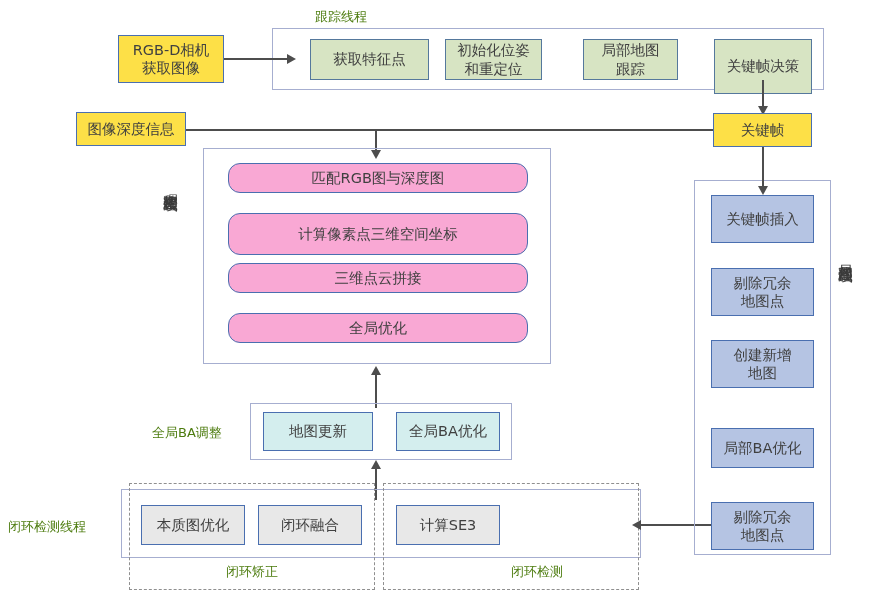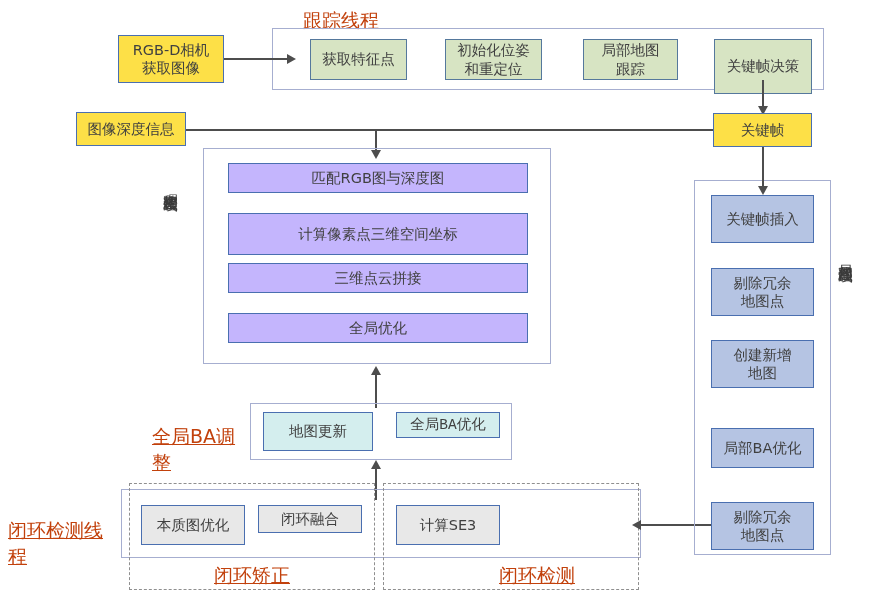--- a/index.html
+++ b/index.html
@@ -22,45 +22,44 @@
     justify-content:center;
     text-align:center;
     line-height:1.25;
     white-space:pre-line;
     font-size:14.5px;
     color:#404040;
     border:1.4px solid #4a6fb0;
     background:#ffffff;
   }
   .green{background:#d7e4c3;border-color:#55789c;}
-  .peach{background:#c4b5fd;border-color:#4a6fb0;}
+  .peach{background:#f9a8d4;border-color:#4a6fb0;border-radius:12px;}
   .peri {background:#b5c4e3;border-color:#4a6fb0;}
   .mint {background:#d4eeee;border-color:#4a6fb0;}
   .grey {background:#e8e8e8;border-color:#4a6fb0;}
   .plain{background:#fde047;border-color:#4a6fb0;}
 
   .group{
     position:absolute;
     box-sizing:border-box;
     border:1.2px solid #a6aed0;
     background:transparent;
   }
   .dashed{
     position:absolute;
     box-sizing:border-box;
     border:1.3px dashed #8f8f8f;
     background:transparent;
   }
   .caption{
     position:absolute;
-    font-size:19px;
-    color:#c2410c;
+    font-size:13px;
+    color:#4d7c0f;
     white-space:pre-line;
     text-align:center;
-    text-decoration:underline;
   }
   .vcaption{
     position:absolute;
     font-size:14.5px;
     color:#3a3a3a;
     writing-mode:vertical-rl;
     text-orientation:upright;
     letter-spacing:1px;
     line-height:1;
   }
@@ -81,21 +80,21 @@
   <div class="caption" style="left:281px;top:8px;width:120px;">跟踪线程</div>
 
   <div class="group" style="left:272px;top:28px;width:552px;height:62px;"></div>
 
   <div class="box plain" style="left:118px;top:35px;width:106px;height:48px;">RGB-D相机
 获取图像</div>
 
   <div class="ln lnh" style="left:224px;top:58px;width:63px;"></div>
   <div class="ah ah-r" style="left:287px;top:53.5px;"></div>
 
-  <div class="box green" style="left:310px;top:39px;width:97px;height:41px;">获取特征点</div>
+  <div class="box green" style="left:310px;top:39px;width:119px;height:41px;">获取特征点</div>
   <div class="box green" style="left:445px;top:39px;width:97px;height:41px;">初始化位姿
 和重定位</div>
   <div class="box green" style="left:583px;top:39px;width:95px;height:41px;">局部地图
 跟踪</div>
   <div class="box green" style="left:714px;top:39px;width:98px;height:55px;">关键帧决策</div>
 
   <div class="ln lnv" style="left:762px;top:80px;width:1.8px;height:29px;"></div>
   <div class="ah ah-d" style="left:757.5px;top:106px;"></div>
 
   <div class="box plain" style="left:713px;top:113px;width:99px;height:34px;text-align:center;">关键帧</div>
@@ -117,34 +116,34 @@
   <div class="box peach" style="left:228px;top:313px;width:300px;height:30px;">全局优化</div>
 
   <div class="ln lnv" style="left:375px;top:372px;height:36px;"></div>
   <div class="ah ah-u" style="left:370.5px;top:366px;"></div>
 
   <div class="caption" style="left:152px;top:424px;width:100px;text-align:left;">全局BA调整</div>
 
   <div class="group" style="left:250px;top:403px;width:262px;height:57px;"></div>
 
   <div class="box mint" style="left:263px;top:412px;width:110px;height:39px;">地图更新</div>
-  <div class="box mint" style="left:396px;top:412px;width:104px;height:26px;font-family:Liberation Mono, monospace;">全局BA优化</div>
+  <div class="box mint" style="left:396px;top:412px;width:104px;height:39px;">全局BA优化</div>
 
   <div class="ln lnv" style="left:375px;top:466px;height:34px;"></div>
   <div class="ah ah-u" style="left:370.5px;top:460px;"></div>
 
   <div class="caption" style="left:8px;top:518px;width:110px;text-align:left;">闭环检测线程</div>
 
   <div class="group" style="left:121px;top:489px;width:520px;height:69px;"></div>
 
   <div class="dashed" style="left:129px;top:483px;width:246px;height:107px;"></div>
   <div class="caption" style="left:129px;top:563px;width:246px;">闭环矫正</div>
 
   <div class="box grey" style="left:141px;top:505px;width:104px;height:40px;">本质图优化</div>
-  <div class="box grey" style="left:258px;top:505px;width:104px;height:28px;">闭环融合</div>
+  <div class="box grey" style="left:258px;top:505px;width:104px;height:40px;">闭环融合</div>
 
   <div class="dashed" style="left:383px;top:483px;width:256px;height:107px;"></div>
   <div class="caption" style="left:383px;top:563px;width:256px;margin-left:26px;">闭环检测</div>
 
   <div class="box grey" style="left:396px;top:505px;width:104px;height:40px;">计算SE3</div>
 
   <div class="ln lnh" style="left:641px;top:524px;width:72px;"></div>
   <div class="ah ah-l" style="left:632px;top:519.5px;"></div>
 
   <div class="vcaption" style="left:838px;top:253px;">局部建图线程</div>

